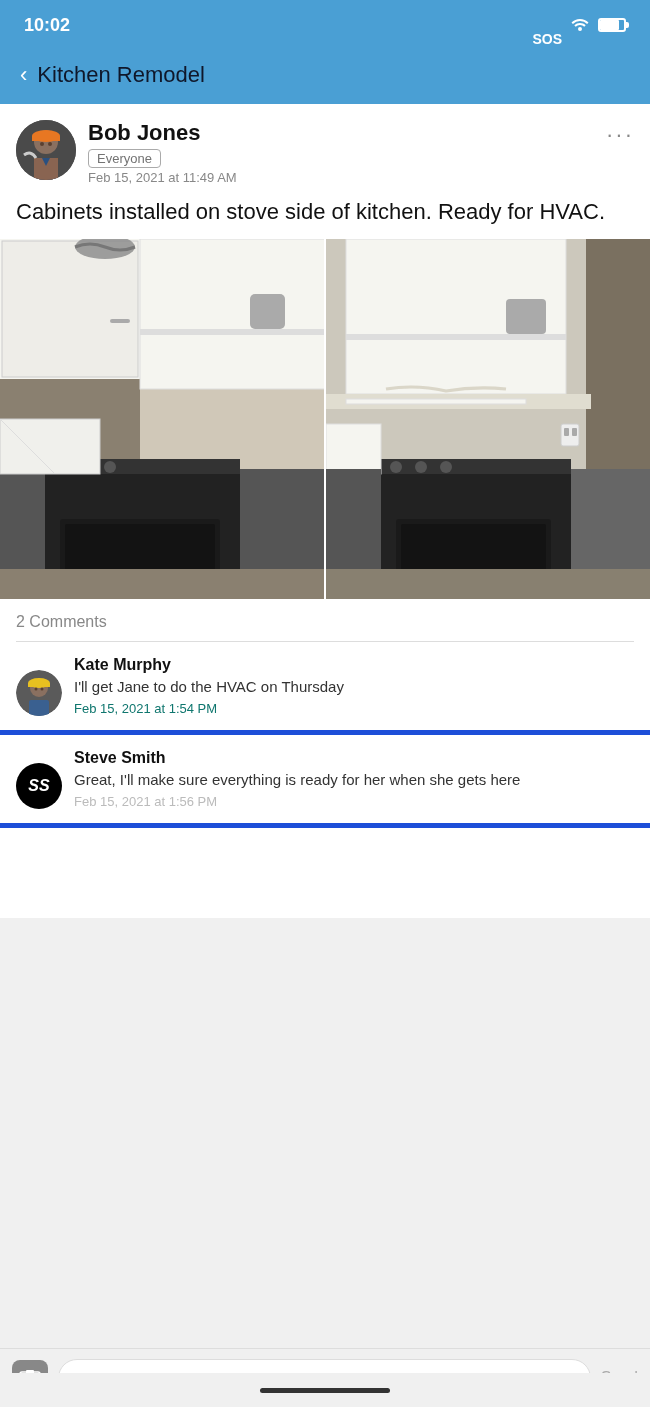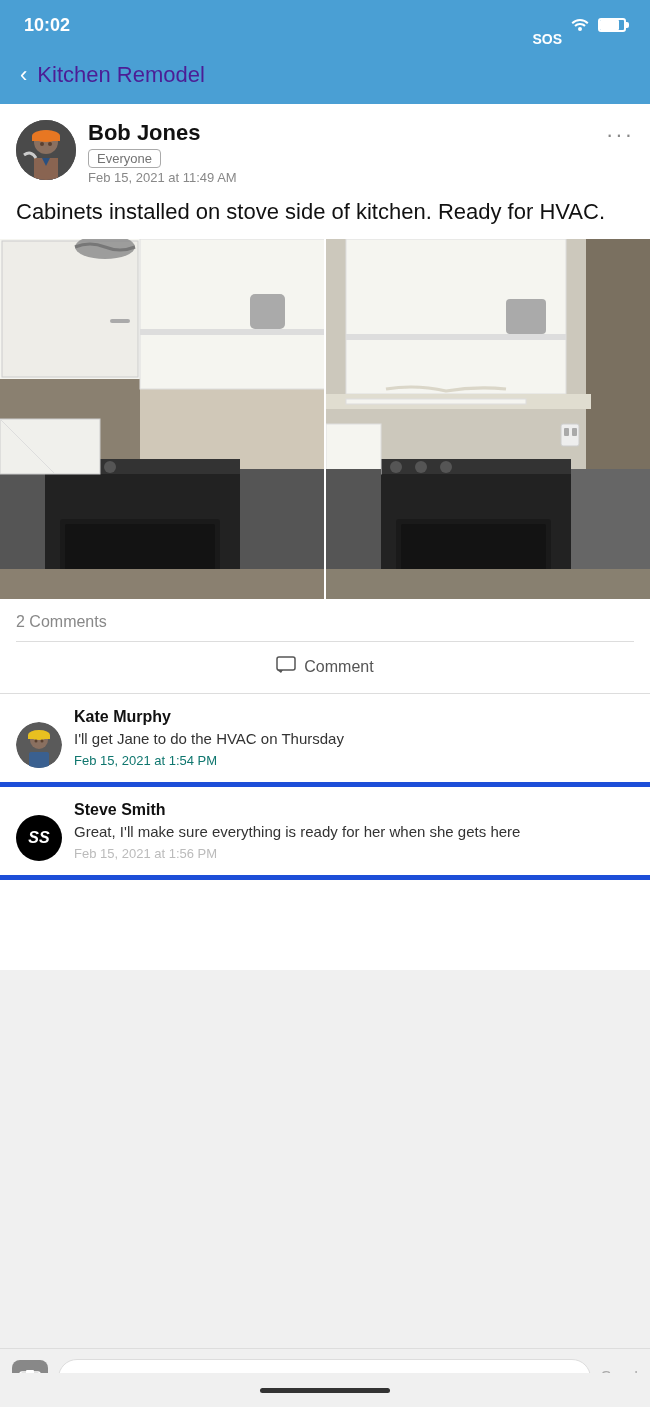--- a/index.html
+++ b/index.html
@@ -71,21 +71,21 @@
       align-items: center;
       padding: 12px 20px 16px 20px;
     }
     .back-arrow {
       color: white;
       font-size: 22px;
       margin-right: 10px;
       font-weight: 300;
     }
     .header-title {
-      color: #4c1d95;
+      color: #0f172a;
       font-size: 22px;
       font-weight: 500;
     }
 
     
     .content {
       background: white;
     }
 
     
@@ -434,29 +434,20 @@
         <rect x="0" y="330" width="325" height="30" fill="#888070"></rect>
 
         <path d="M60 150 Q90 145 120 152 Q150 147 180 150" stroke="#c0b8a0" stroke-width="3" fill="none" opacity="0.5"></path>
       </svg>
     </div>
   </div>
 
   <div class="comments-count">2 Comments</div>
   <div class="divider"></div>
 
-  <div class="comment-btn-row">
-    <span class="comment-btn-icon">
-      <svg width="20" height="18" viewBox="0 0 20 18" fill="none" stroke="#555" stroke-width="1.5">
-        <rect x="1" y="1" width="18" height="13" rx="2" fill="none"></rect>
-        <path d="M5 17 L7 14 H1" fill="#555" stroke="none"></path>
-      </svg>
-    </span>
-    <span class="comment-btn-label">Comment</span>
-  </div>
 
   <div class="comments-list">
 
     <div class="comment-item">
       <div class="comment-avatar">
         <svg viewBox="0 0 46 46" width="46" height="46">
           <rect width="46" height="46" fill="#5a5a5a" rx="23"></rect>
 
           <circle cx="23" cy="18" r="9" fill="#8a7060"></circle>
 

